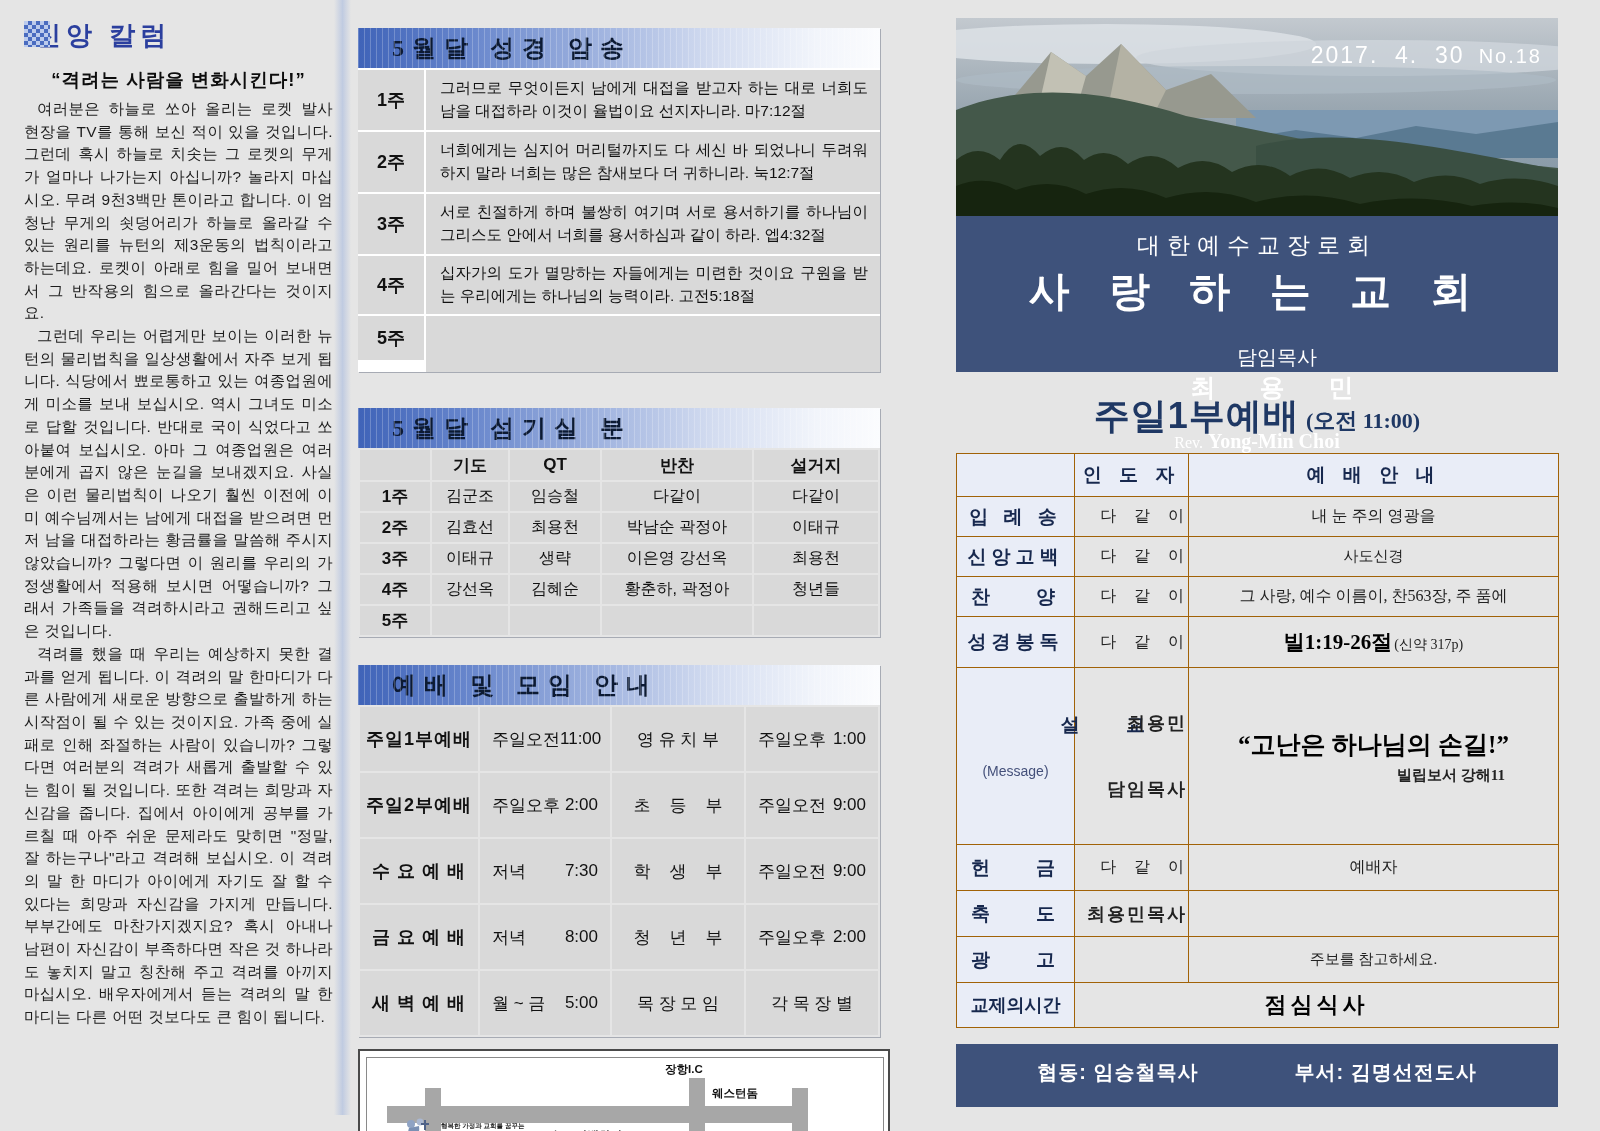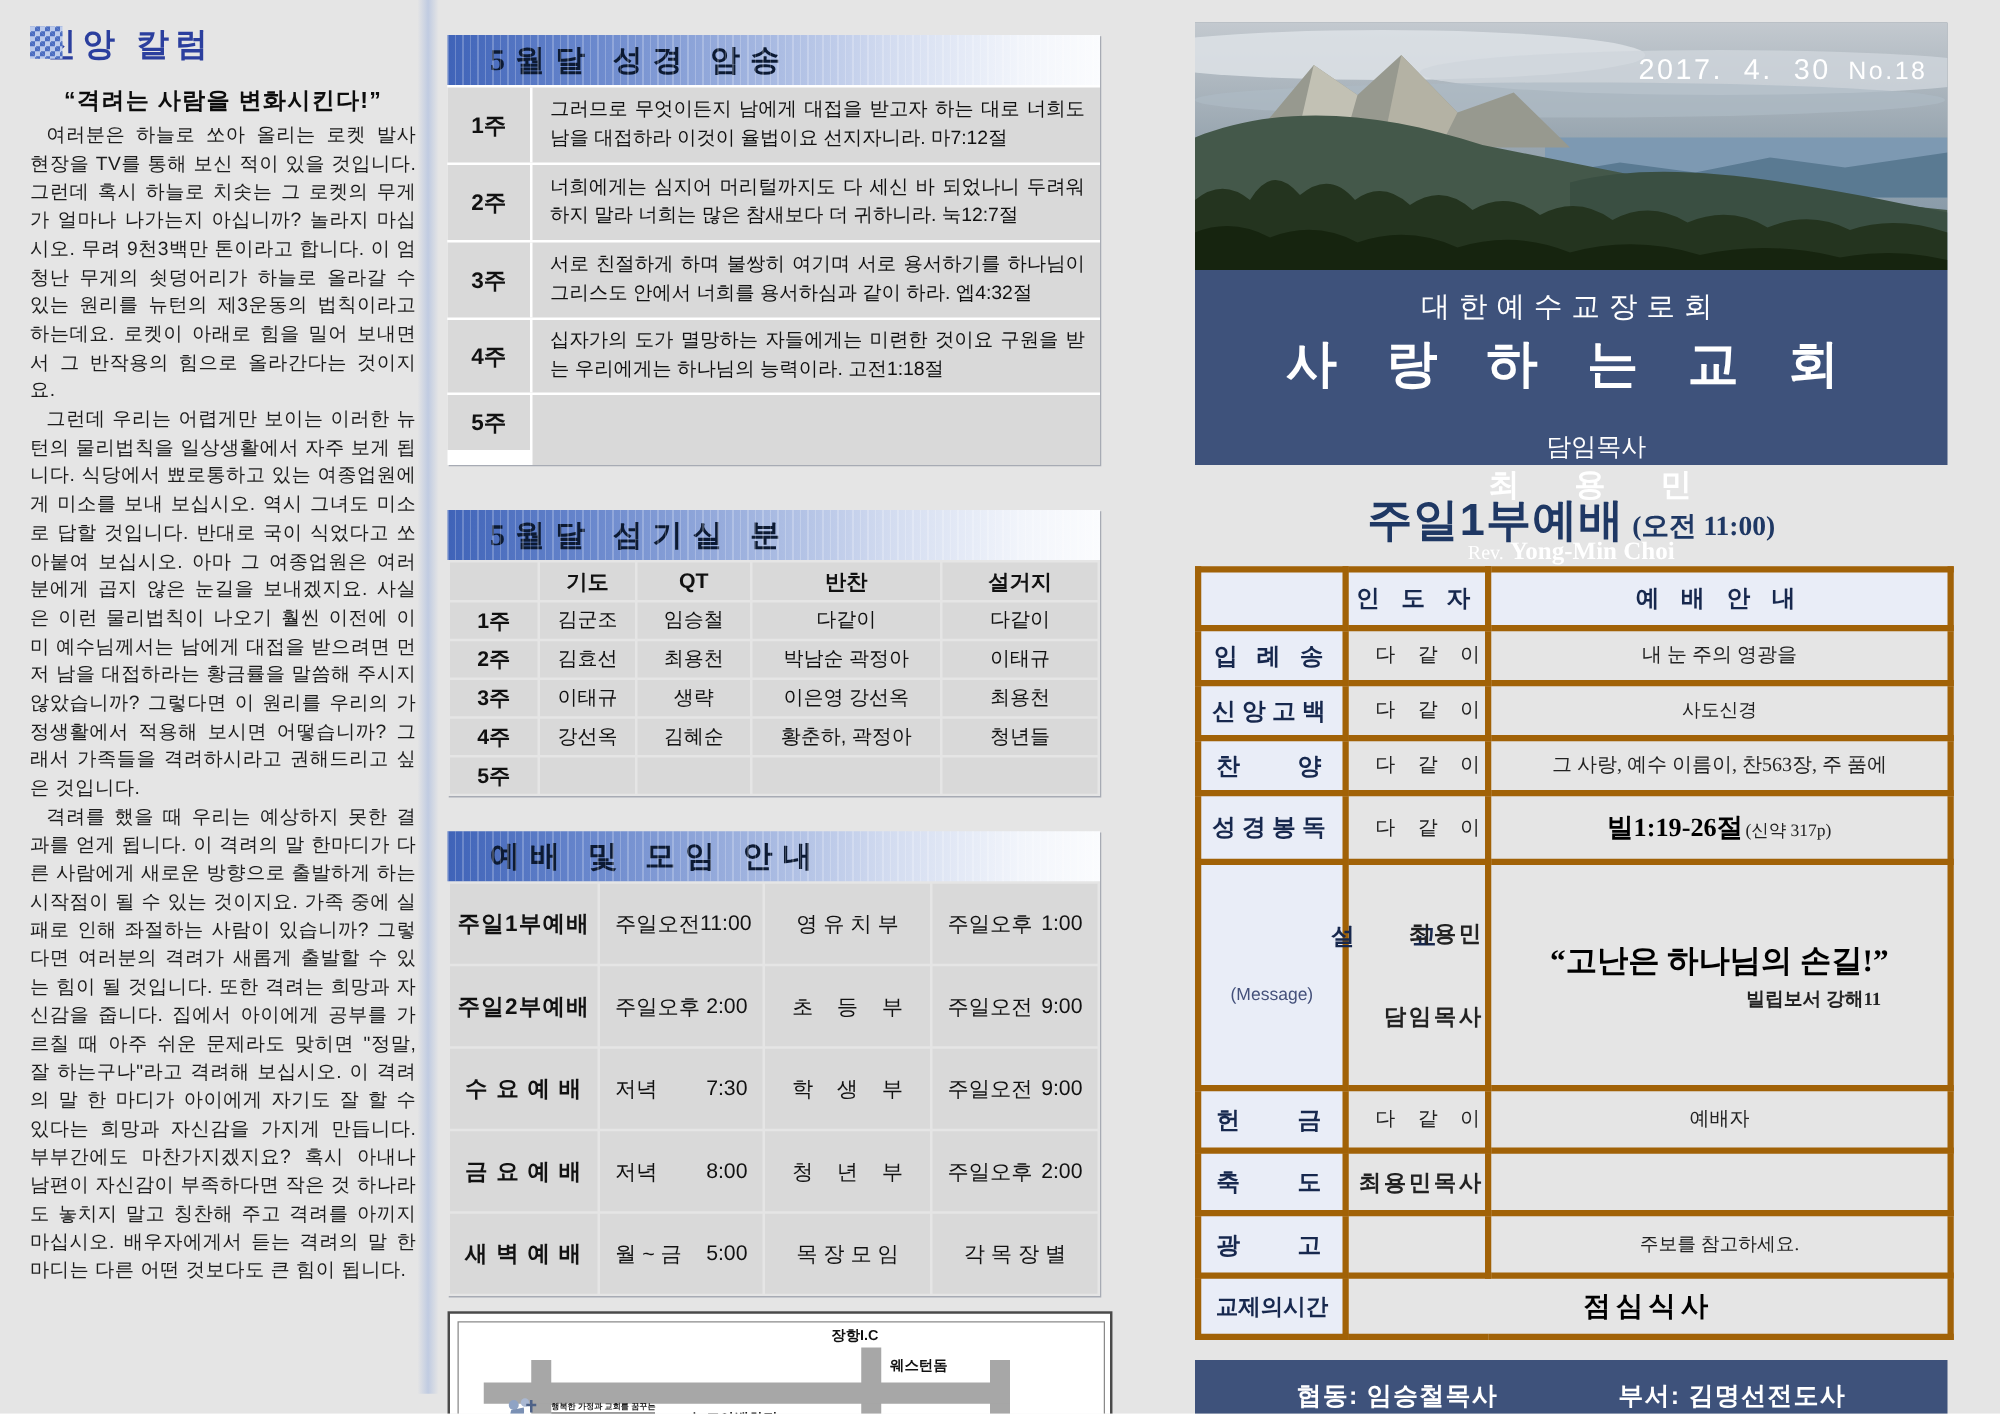--- a/index.html
+++ b/index.html
@@ -76,21 +76,21 @@
   .mh-pastor{margin-top:2px;font-family:"Liberation Serif",serif;font-size:20px;white-space:pre;}
   .mh-pastor .pname{font-family:"Liberation Sans",sans-serif;font-weight:bold;font-size:25px;letter-spacing:10px;}
   .mh-en{margin-top:3px;font-family:"Liberation Serif",serif;font-size:16px;}
   .mh-en .en-name{font-weight:bold;font-size:20px;margin-left:5px;}
 
   .service-title{text-align:center;margin:20px 0 12px 0;color:#1f3864;}
   .st-main{font-size:36px;font-weight:bold;letter-spacing:1px;}
   .st-time{font-family:"Liberation Serif",serif;font-size:22px;font-weight:bold;margin-left:6px;}
 
   table.order{width:602px;border-collapse:collapse;table-layout:fixed;}
-  table.order td{border:5px solid #a16207;vertical-align:middle;}
+  table.order td{border:1px solid #a16207;vertical-align:middle;}
   .o-label{background:#e9edf7;font-weight:bold;color:#17284e;font-size:19px;letter-spacing:5px;
         text-align:center;white-space:pre;}
   .o-label .lbl-sub{display:block;font-weight:normal;font-size:14px;letter-spacing:0;color:#44507a;margin-top:3px;}
   tr.o-head td{background:#e9edf7;font-weight:bold;font-size:19px;color:#17284e;letter-spacing:6px;
         height:40px;text-align:center;white-space:pre;}
   .o-leader{font-family:Liberation Sans, sans-serif;font-size:16px;text-align:right;letter-spacing:3px;
         color:#222;white-space:pre;}
   .o-leader.bold2{font-weight:bold;font-size:18px;letter-spacing:2px;}
   .o-content{font-family:"Liberation Serif",serif;font-size:16px;text-align:center;color:#222;}
   .read-main{font-weight:bold;font-size:21px;color:#000;}
@@ -132,21 +132,21 @@
         <div class="mrow">
           <div class="mweek">2주</div>
           <div class="mverse" style="min-height:48px;">너희에게는 심지어 머리털까지도 다 세신 바 되었나니 두려워하지 말라 너희는 많은 참새보다 더 귀하니라. 눅12:7절</div>
         </div>
         <div class="mrow">
           <div class="mweek">3주</div>
           <div class="mverse" style="min-height:48px;">서로 친절하게 하며 불쌍히 여기며 서로 용서하기를 하나님이 그리스도 안에서 너희를 용서하심과 같이 하라. 엡4:32절</div>
         </div>
         <div class="mrow">
           <div class="mweek">4주</div>
-          <div class="mverse" style="min-height:46px;">십자가의 도가 멸망하는 자들에게는 미련한 것이요 구원을 받는 우리에게는 하나님의 능력이라. 고전1:18절</div>
+          <div class="mverse" style="min-height:46px;">십자가의 도가 멸망하는 자들에게는 미련한 것이요 구원을 받는 우리에게는 하나님의 능력이라. 고전5:18절</div>
         </div>
         <div class="mrow">
           <div class="mweek" style="height:44px;">5주</div>
           <div class="mverse" style="min-height:44px;"></div>
         </div>
       </div>
     </section>
 
     <section class="mid-card" style="margin-top:36px;">
       <header class="bar">5월달 섬기실 분</header>

